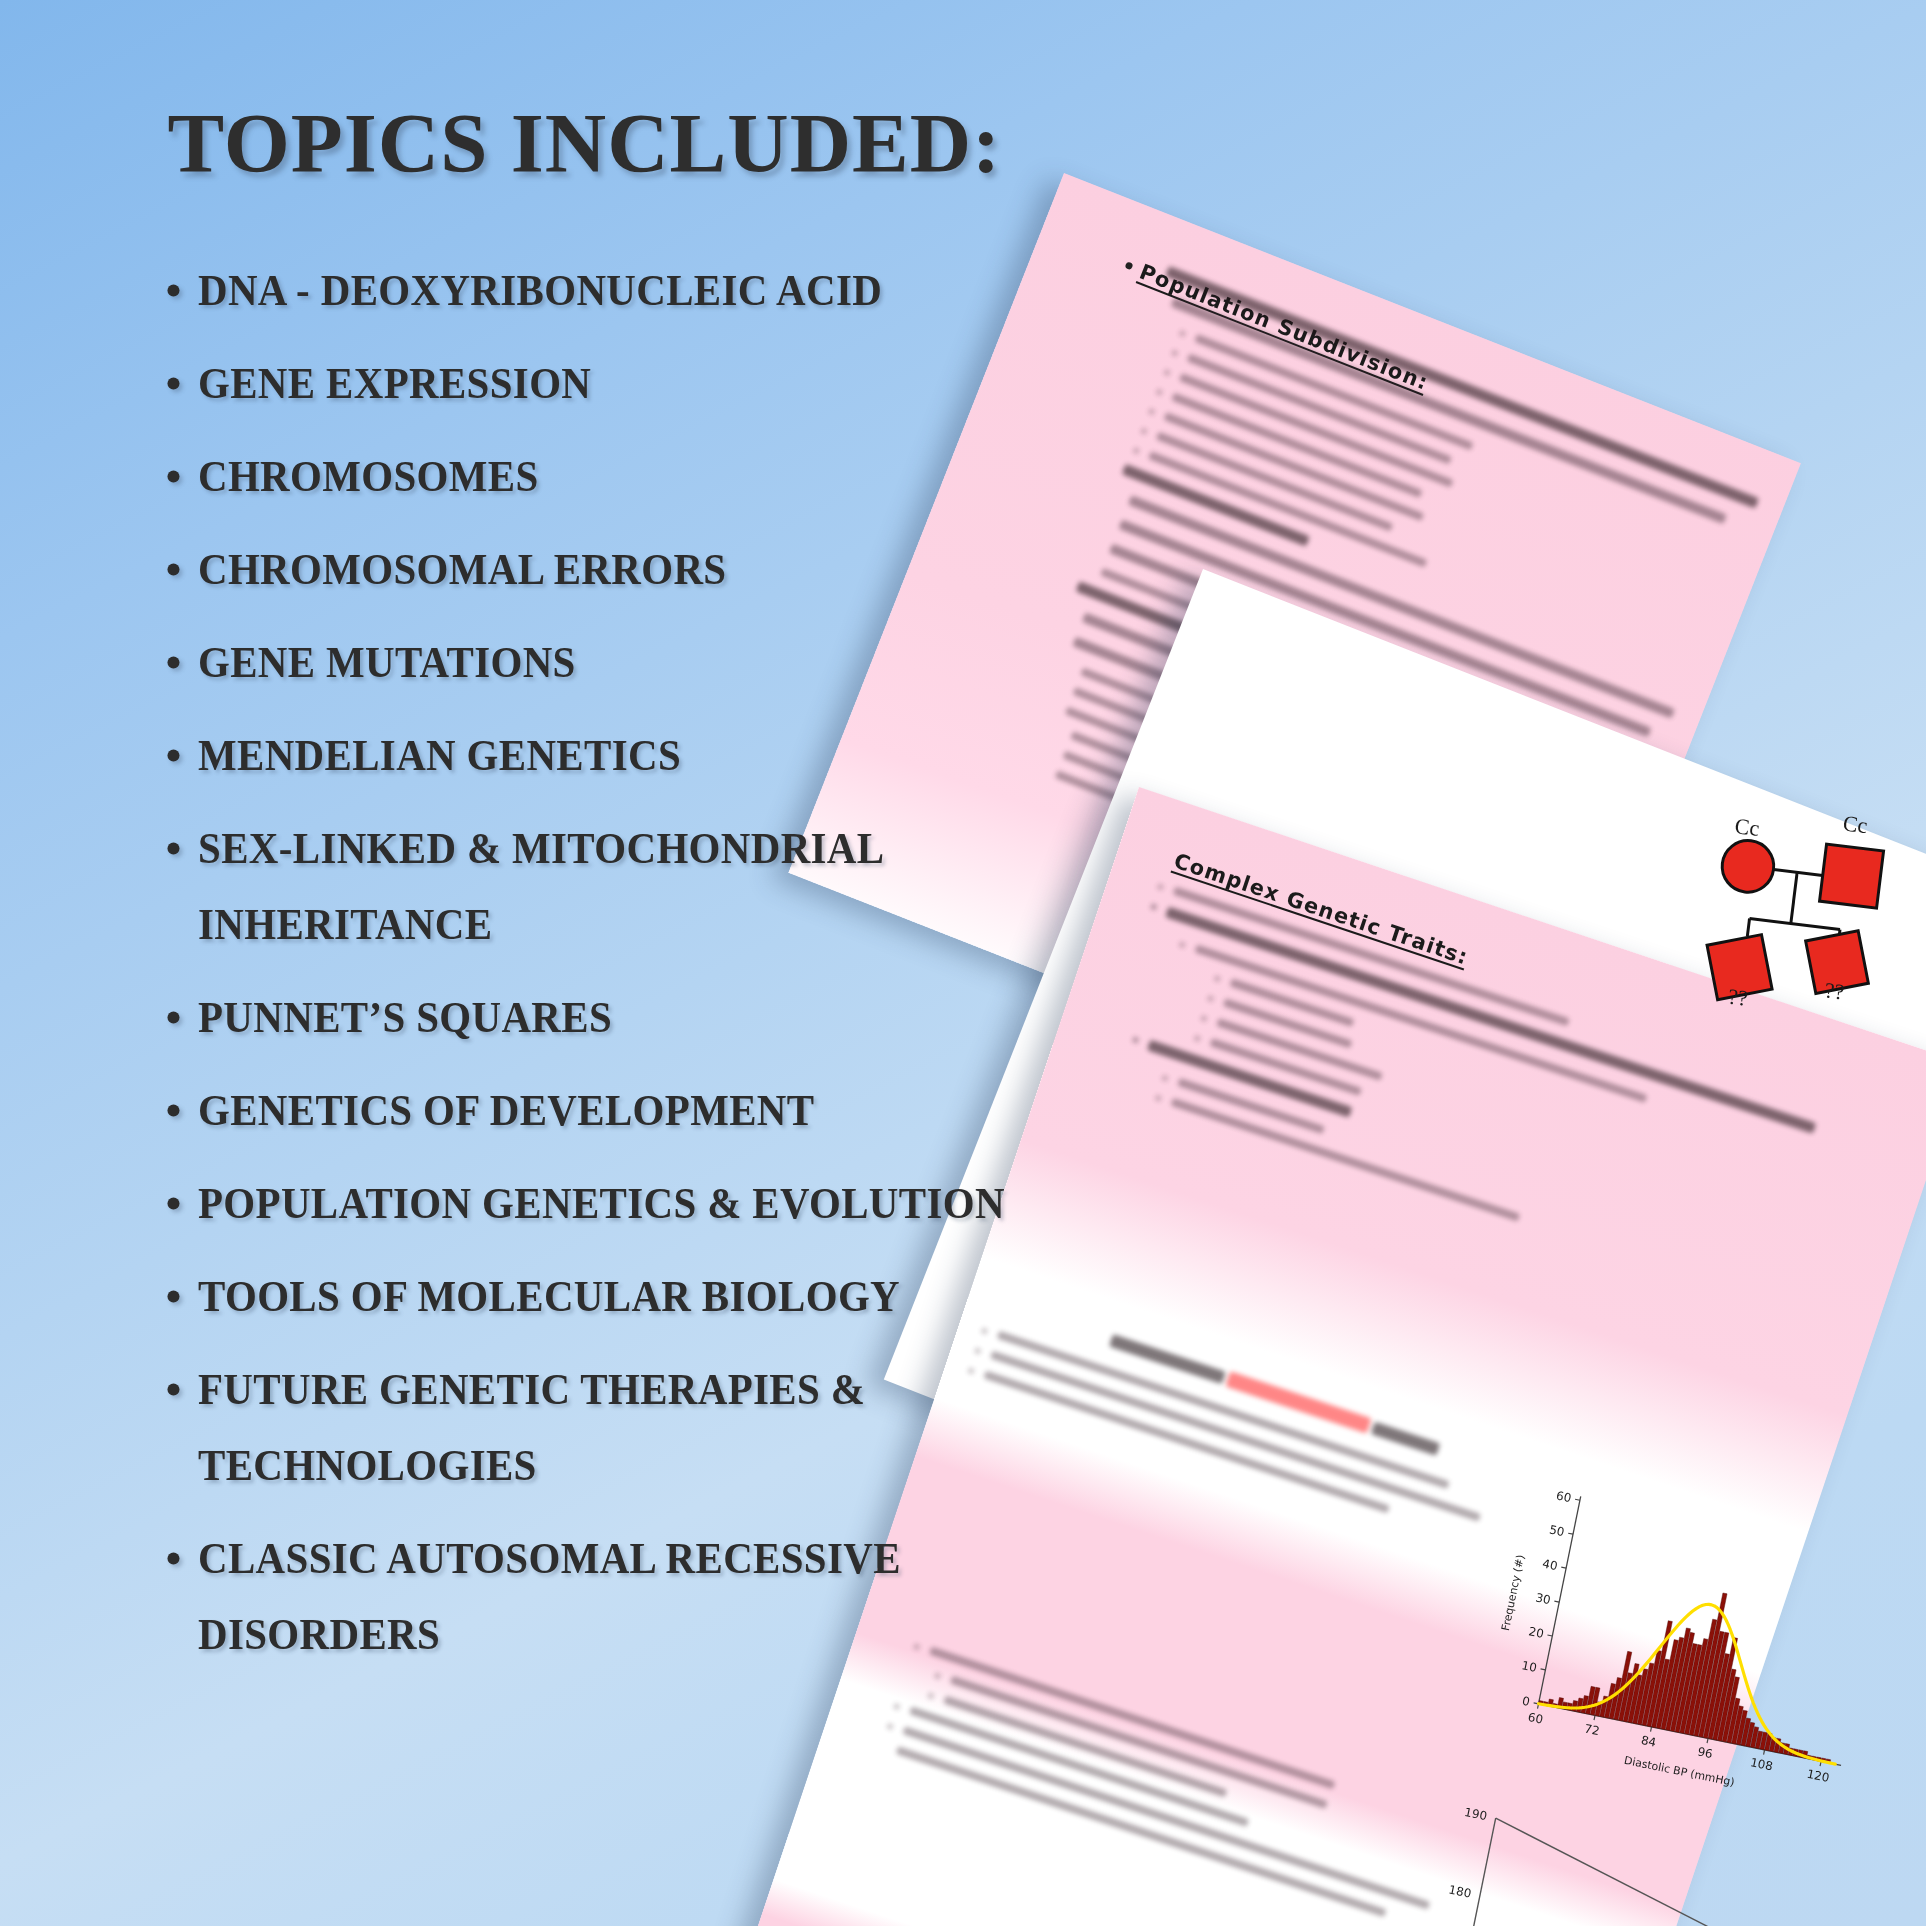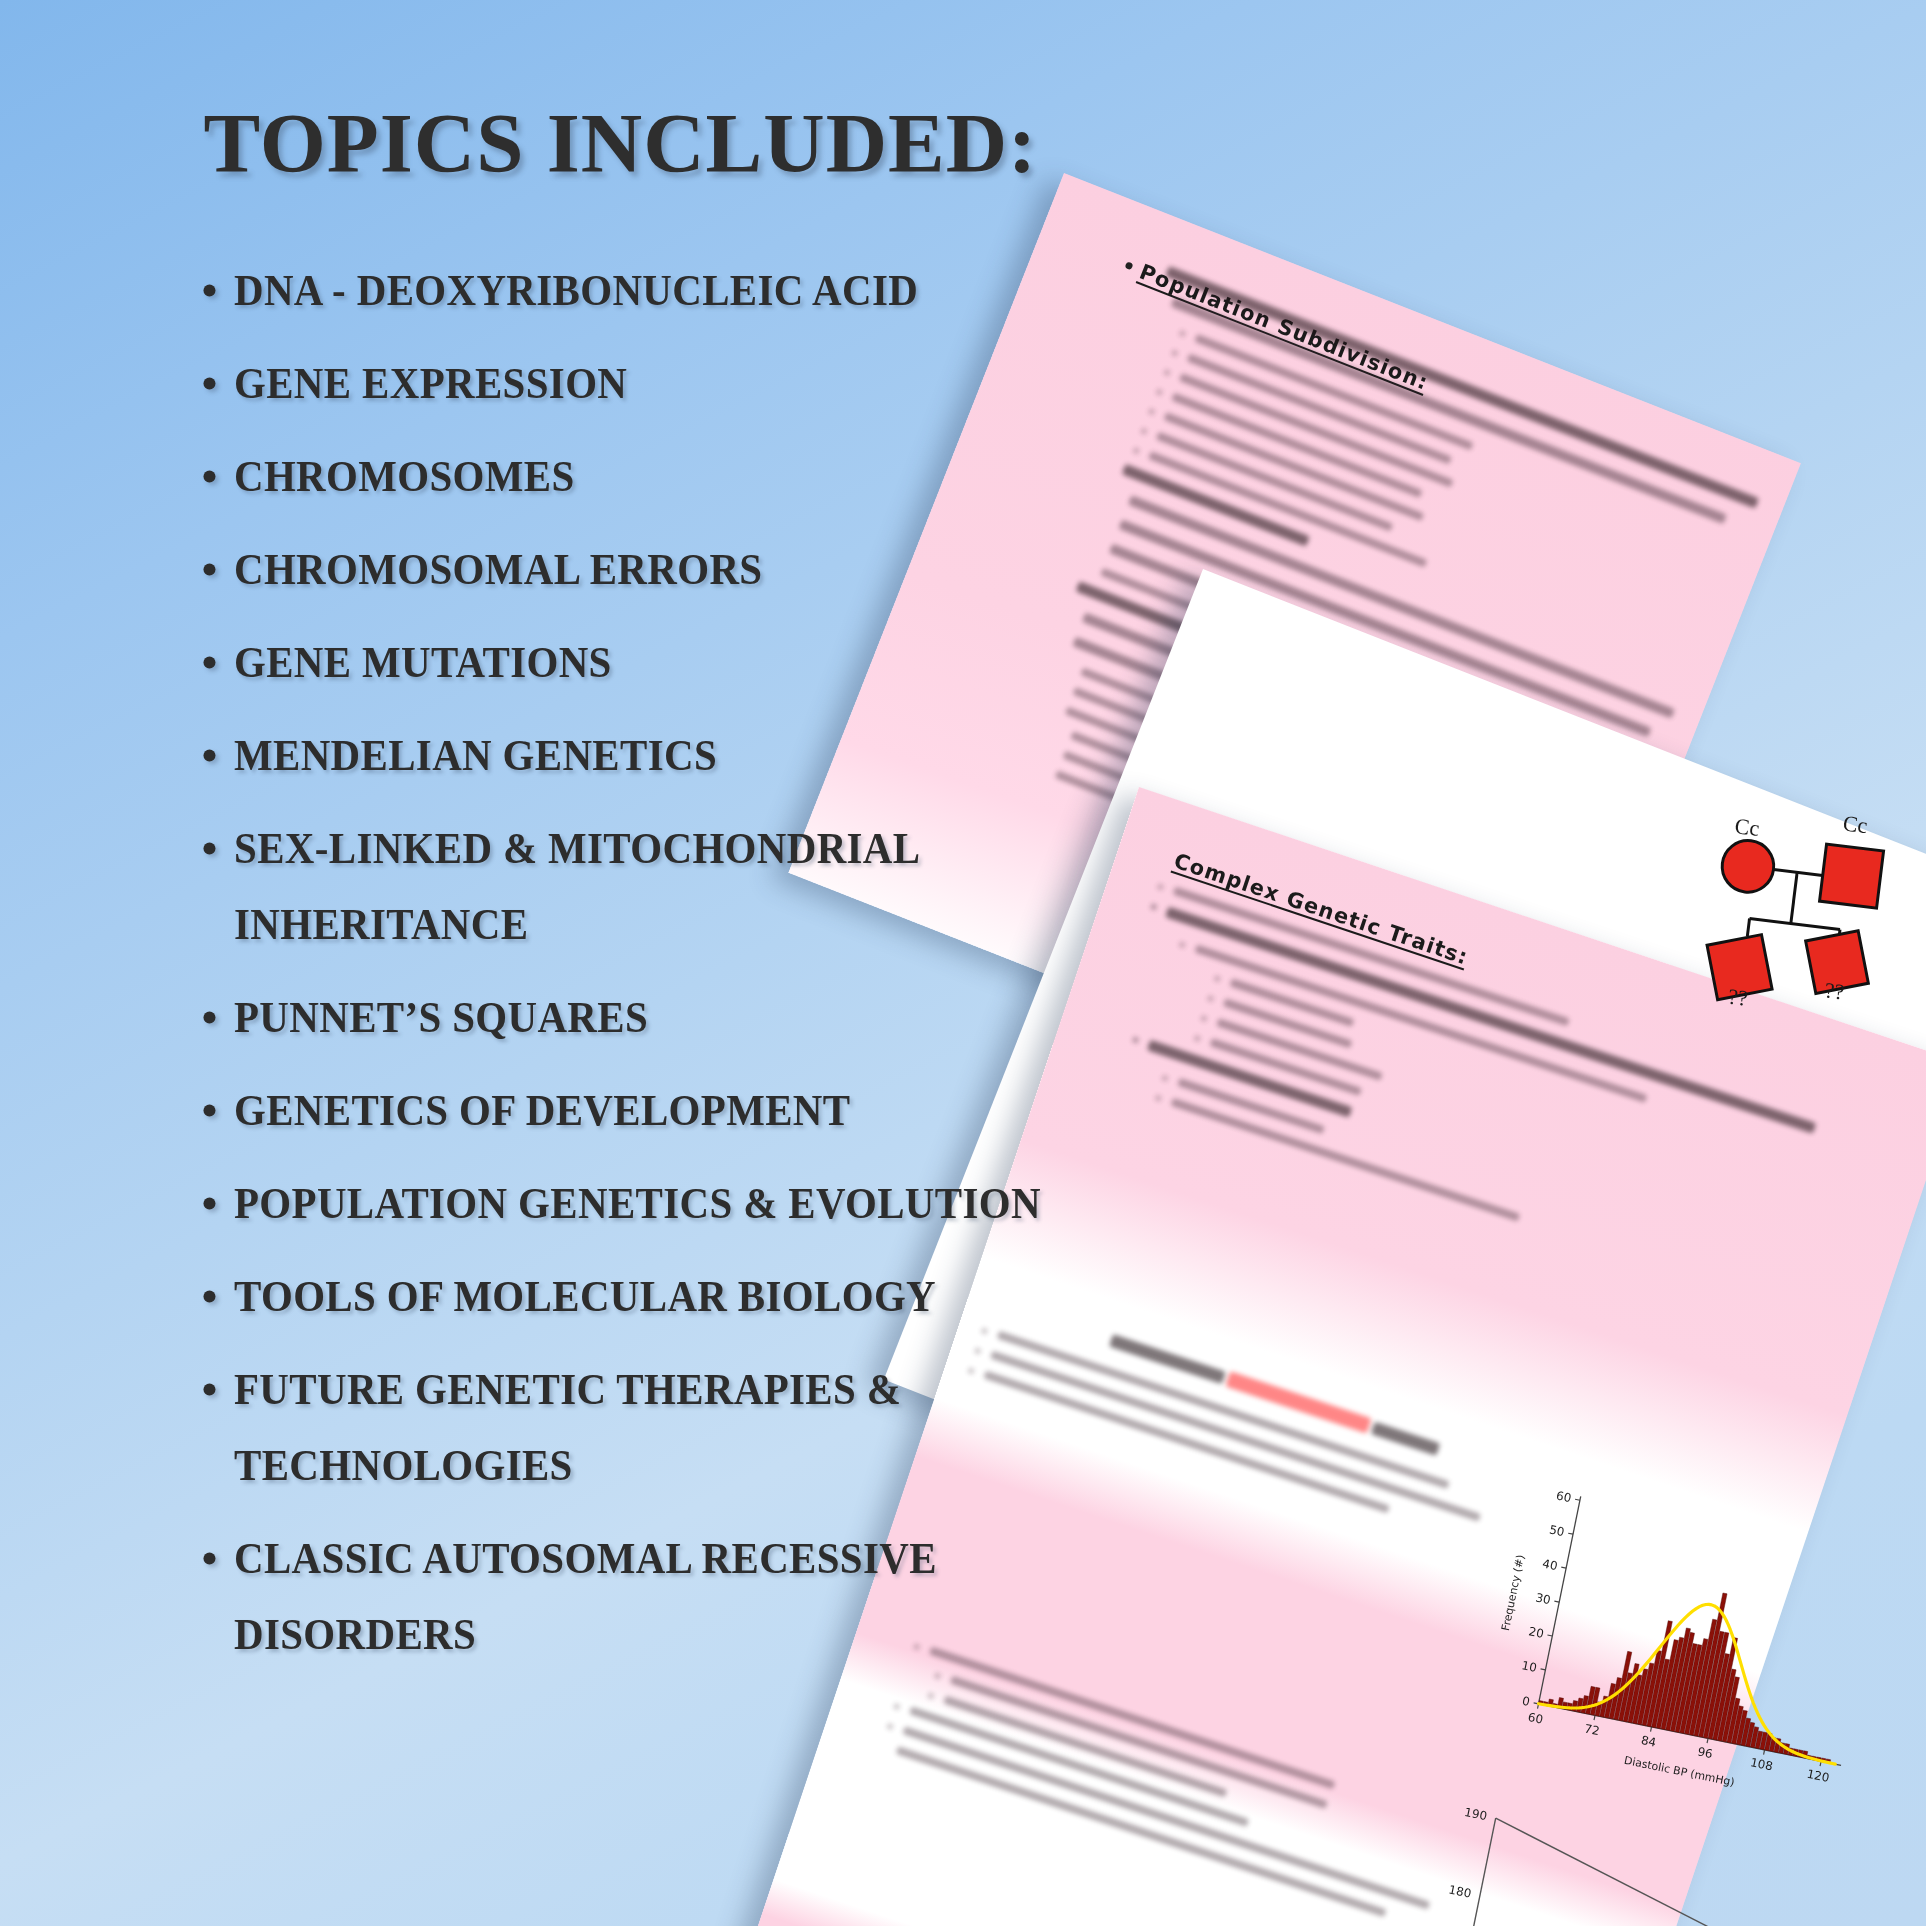--- a/index.html
+++ b/index.html
@@ -24,21 +24,20 @@
         #bdd8f2 100%);
   }
 
   
   .content{
     position:absolute;
     left:0; top:0;
     width:1139px; height:1927px;
     padding:94px 0 0 0;
     z-index:40;
-    margin-left:36px;
   }
 
   #page-title{
     text-align:center;
     font-family:"Liberation Serif", serif;
     font-weight:700;
     font-size:85px;
     letter-spacing:1px;
     color:#2e2e2e;
     text-shadow:4px 5px 5px rgba(60,80,105,.34);

